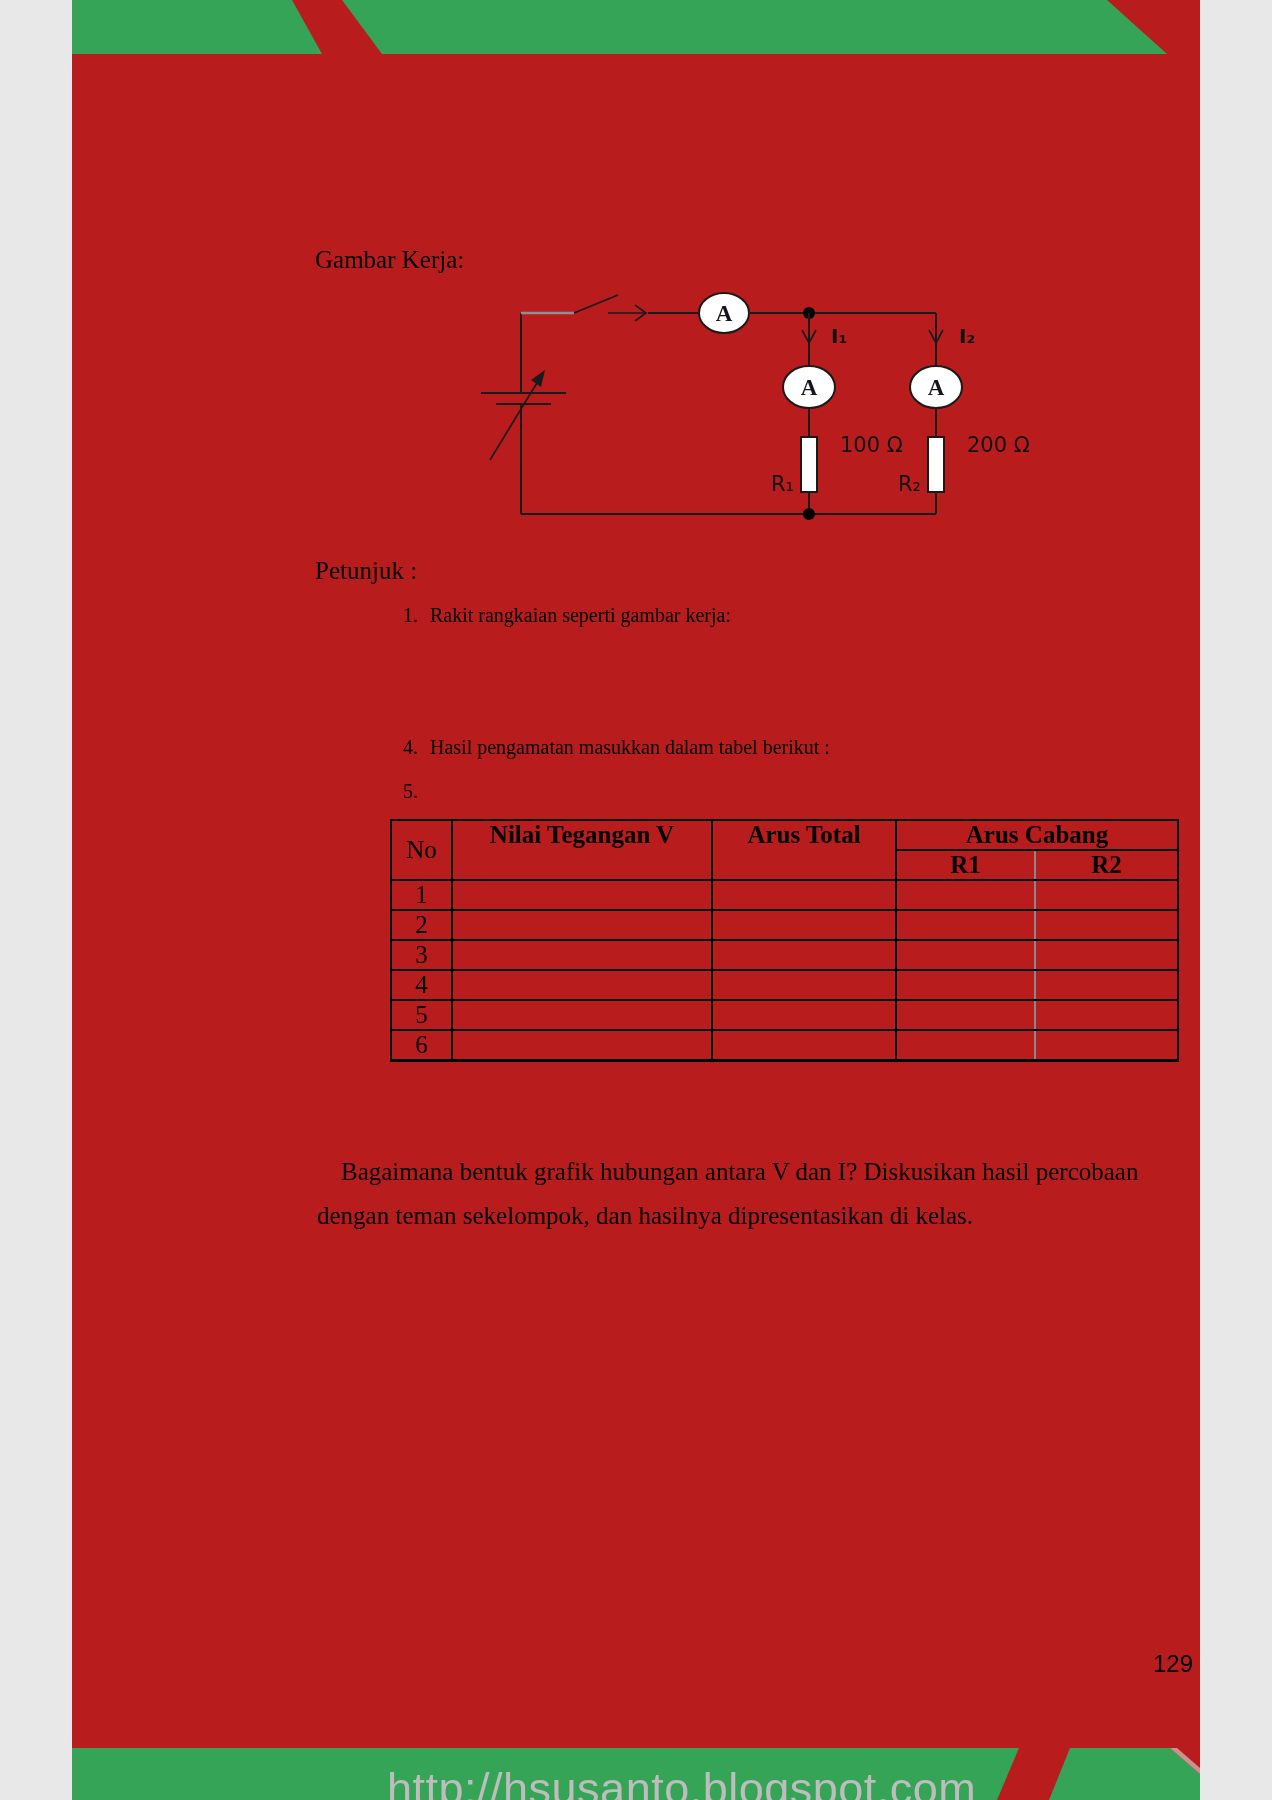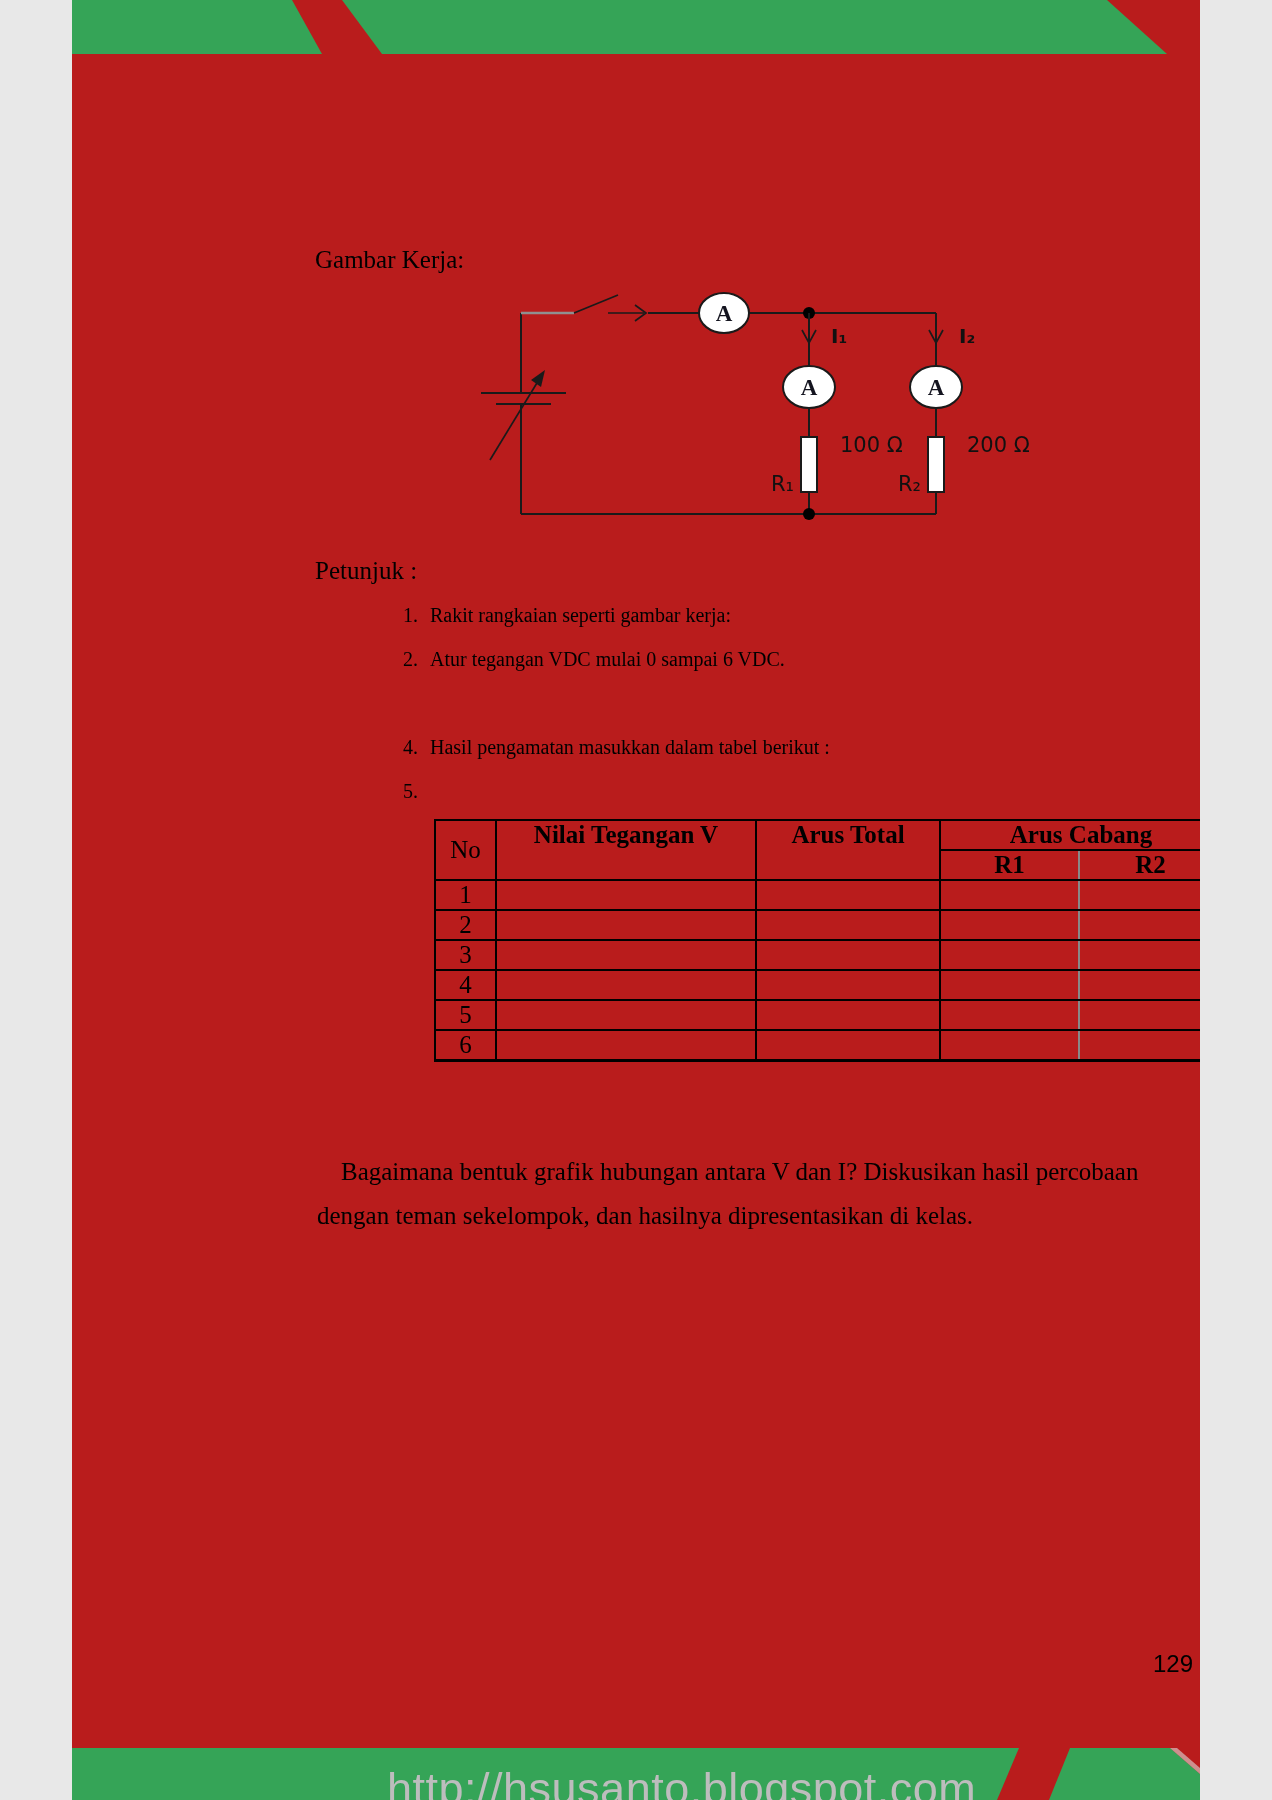--- a/index.html
+++ b/index.html
@@ -12,21 +12,21 @@
   .band-svg{position:absolute;left:0;display:block;}
   
   .figure-heading{left:243px;top:245px;font-size:25px;line-height:30px;}
   .instr-heading{left:243px;top:556px;font-size:25px;line-height:30px;}
   .instr-item{left:331px;font-size:20px;line-height:30px;white-space:nowrap;}
   .instr-item .num{display:inline-block;width:27px;}
   .para-line{left:245px;font-size:25px;line-height:30px;white-space:nowrap;}
   .page-number{left:1081px;top:1650px;font-family:"Liberation Sans","DejaVu Sans",sans-serif;font-size:24px;}
   
   .table-wrap{left:318px;top:819px;width:787px;}
-  table.results{border-collapse:collapse;table-layout:fixed;width:787px;margin-left:44px;}
+  table.results{border-collapse:collapse;table-layout:fixed;width:787px;}
   table.results td{border:2px solid #000;padding:0;overflow:hidden;}
   table.results{border:2px solid #000;border-bottom:3px solid #000;}
   td.hdr{font-weight:bold;text-align:center;vertical-align:top;font-size:25px;padding-top:2px;}
   td.hdr-no{font-weight:normal;text-align:center;vertical-align:middle;font-size:25px;}
   td.sub{border-top:2px solid #888 !important;font-weight:bold;text-align:center;font-size:25px;height:28px;}
   td.sub-r1{border-right:2px solid #888 !important;}
   td.rownum{text-align:center;font-size:25px;height:28px;line-height:28px;}
   td.cell{height:28px;}
   tr.hrow td{height:28px;}
   
@@ -104,23 +104,20 @@
     <line class="wire" x1="464" y1="123" x2="464" y2="229"></line>
     <rect class="res" x="456" y="152" width="16" height="55"></rect>
     <text class="lbl" x="495" y="167">200 Ω</text>
     <text class="lbl" x="449" y="206" text-anchor="end">R₂</text>
   </svg>
 
   <div class="abs instr-heading">Petunjuk :</div>
 
   <div class="abs instr-item" style="top:600px;">
     <span class="num">1.</span><span>Rakit rangkaian seperti gambar kerja:</span>
-  </div>
-  <div class="abs instr-item" style="top:644px;">
-    <span class="num">2.</span><span>Atur tegangan VDC mulai 0 sampai 6 VDC.</span>
   </div>
   <div class="abs instr-item" style="top:732px;">
     <span class="num">4.</span><span>Hasil pengamatan masukkan dalam tabel berikut :</span>
   </div>
   <div class="abs instr-item" style="top:776px;">
     <span class="num">5.</span><span></span>
   </div>
 
   <div class="abs table-wrap">
     <table class="results">

